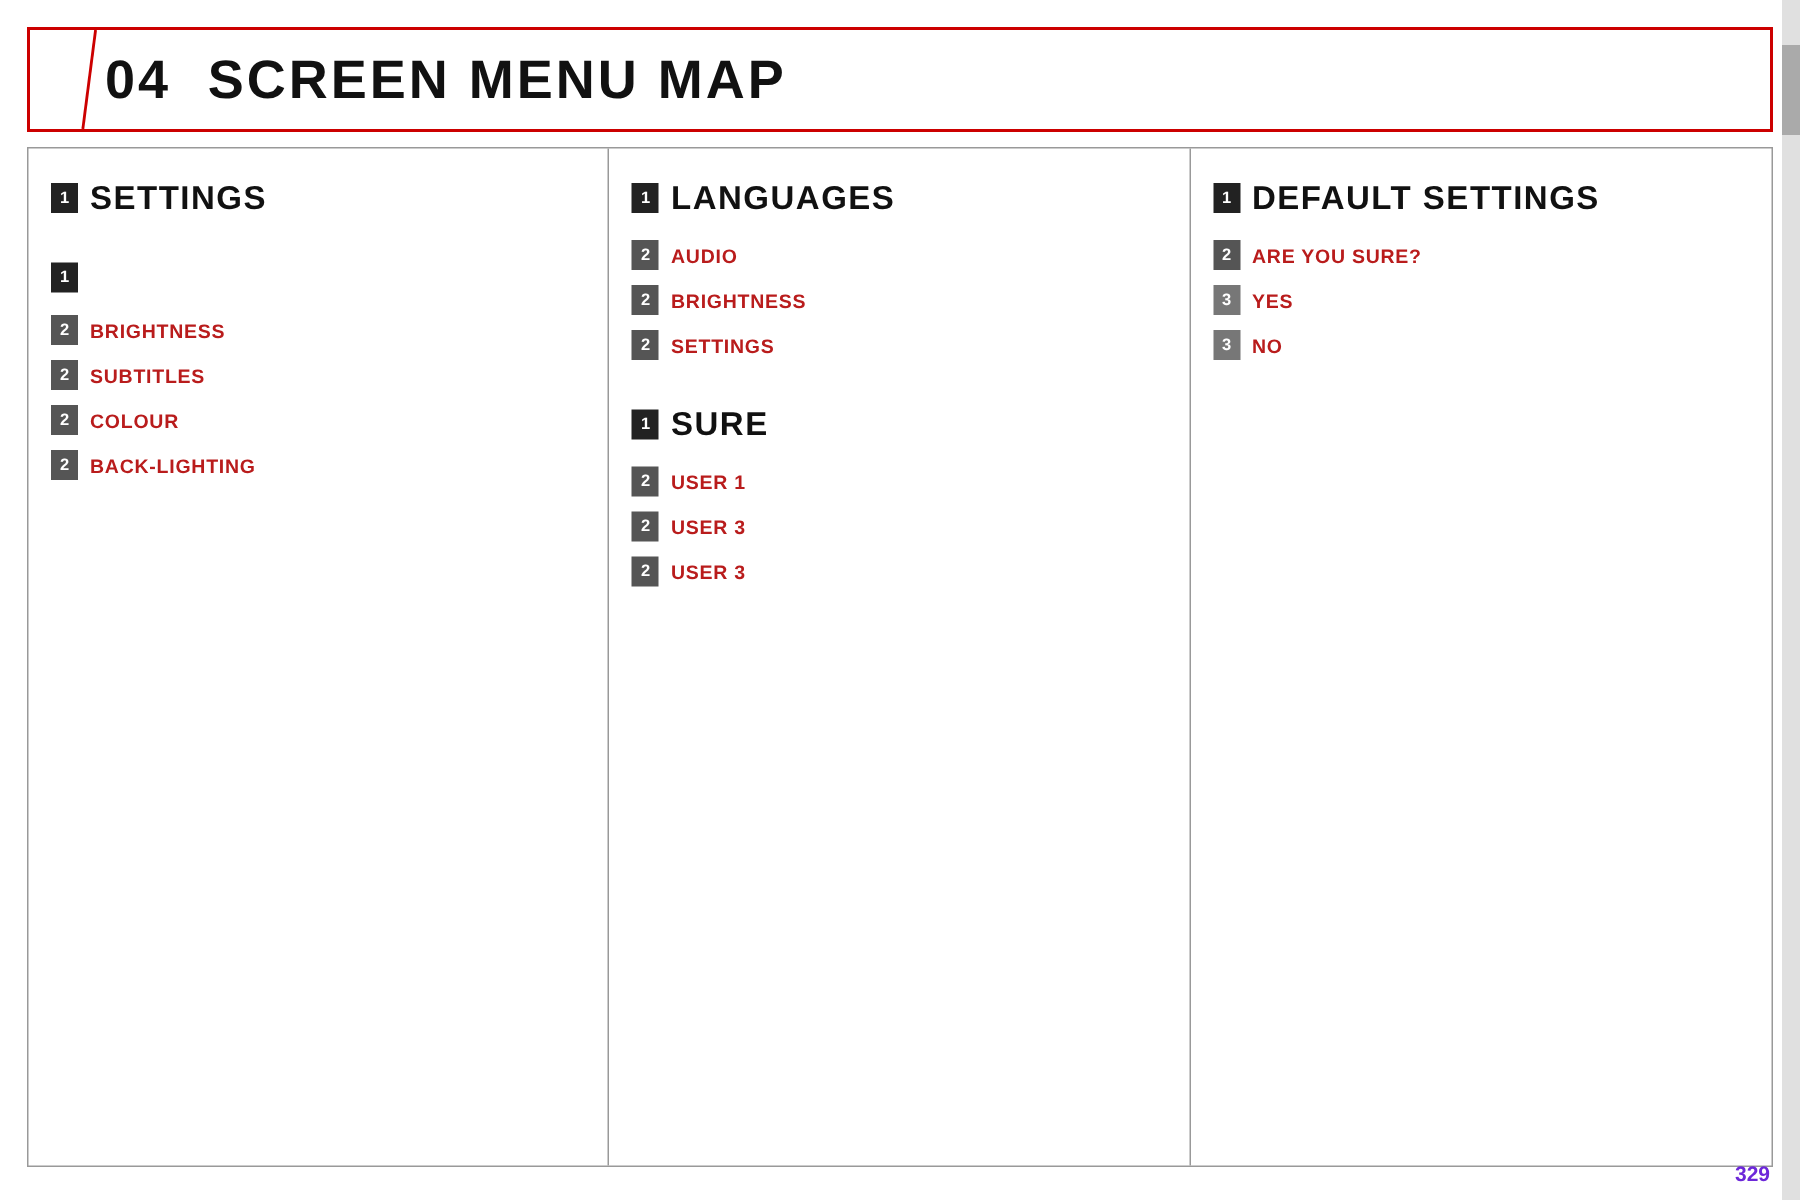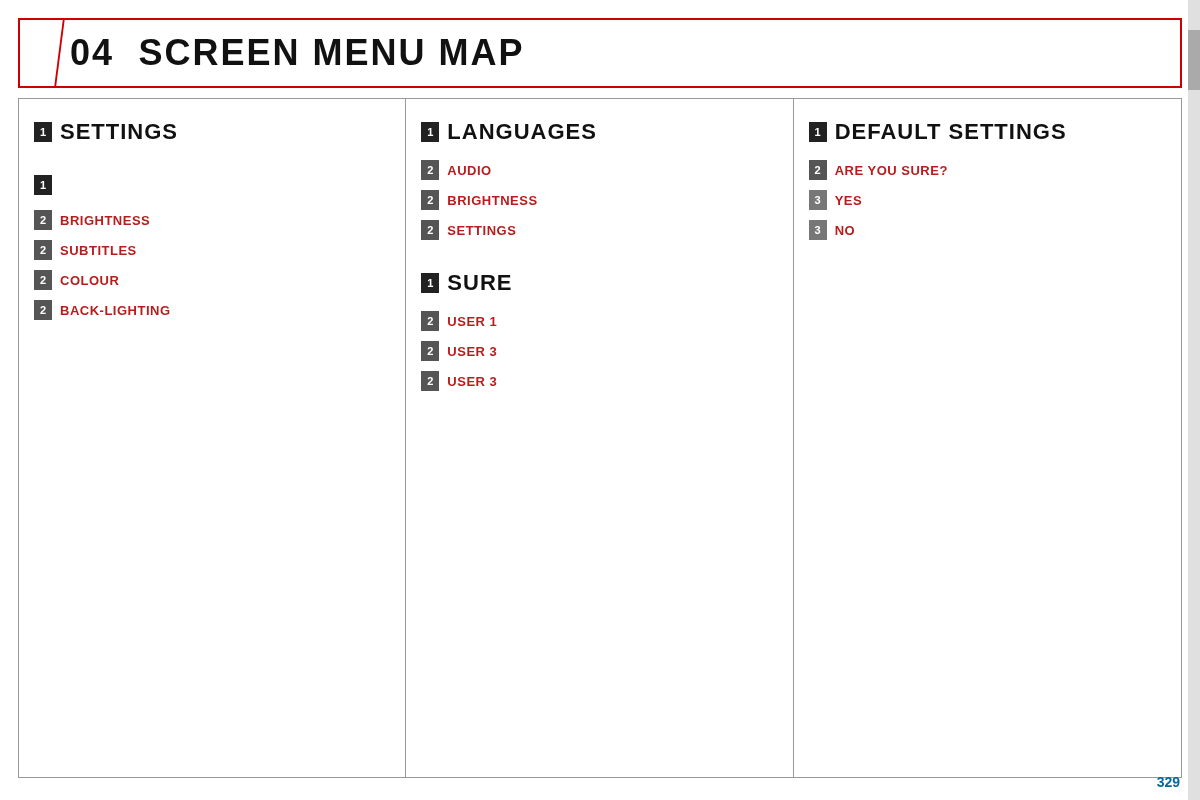--- a/index.html
+++ b/index.html
@@ -131,21 +131,21 @@
       letter-spacing: 0.5px;
       color: #b91c1c;
     }
 
     .page-number {
       position: absolute;
       bottom: 10px;
       right: 20px;
       font-size: 14px;
       font-weight: bold;
-      color: #0369a1;
+      color: #6d28d9;
       text-align: right;
     }
 
     .scrollbar {
       position: absolute;
       right: 0;
       top: 0;
       width: 12px;
       height: 800px;
       background: #e0e0e0;

